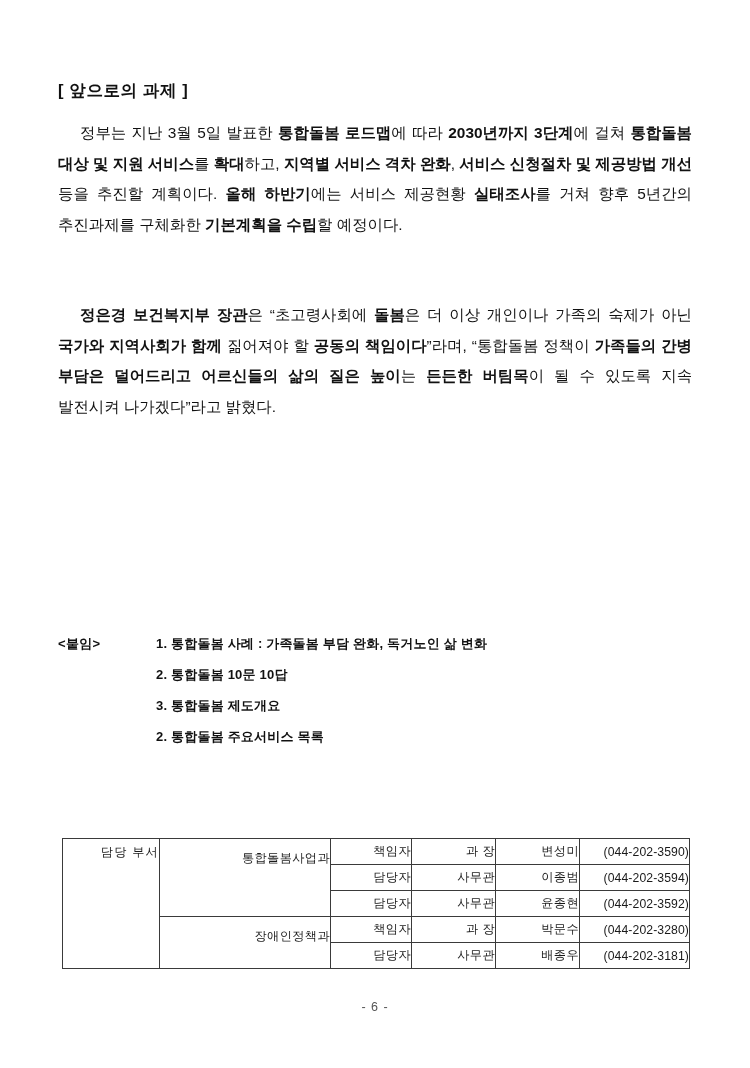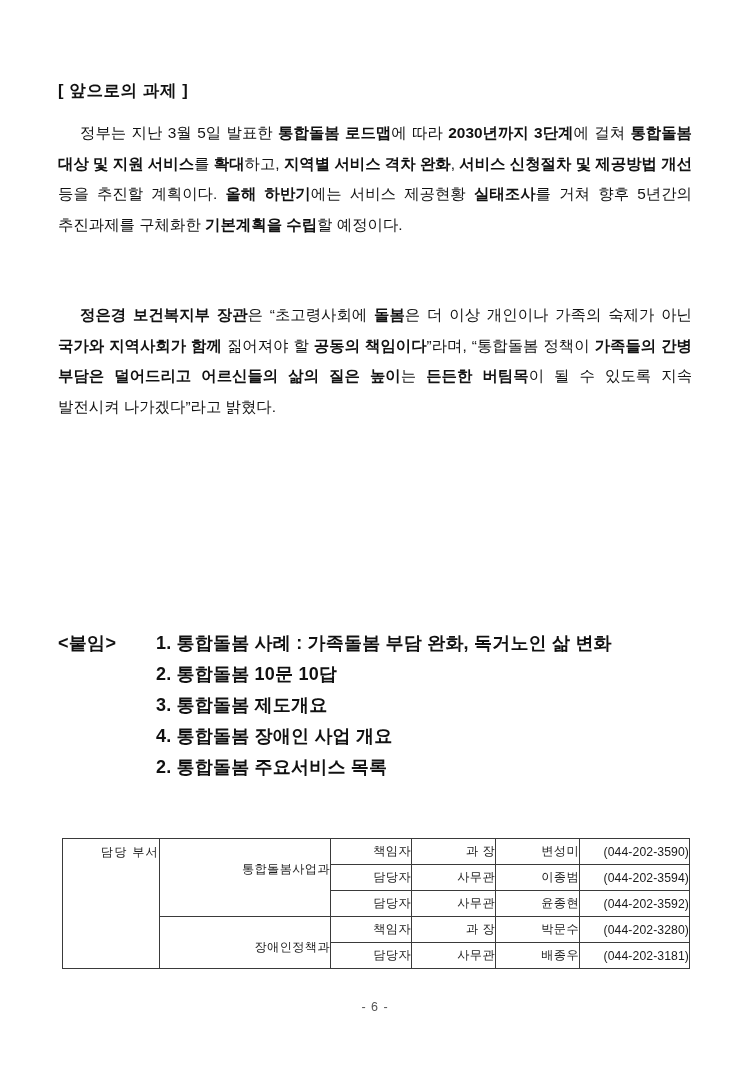--- a/index.html
+++ b/index.html
@@ -48,21 +48,21 @@
   #para-1 { position: absolute; top: 118px; left: 58px; width: 634px; }
   #para-2 { position: absolute; top: 300px; left: 58px; width: 634px; }
   #para-2 { text-indent: 22px; }
 
   
   .attach-wrap {
     position: absolute;
     left: 58px;
     top: 628px;
     width: 640px;
-    font-size: 18px;
+    font-size: 13px;
     font-weight: bold;
   }
   .attach-row {
     display: flex;
     align-items: flex-start;
     line-height: 31px;
     white-space: nowrap;
   }
   .attach-label {
     width: 90px;
@@ -99,21 +99,21 @@
     white-space: nowrap;
     color: #1a1a1a;
   }
   .contact-table td.dept-label {
     vertical-align: top;
     padding-top: 5px;
     letter-spacing: 1.2px;
   }
   .contact-table td.team-name {
     vertical-align: top;
-    padding-top: 22px;
+    padding-top: 11px;
   }
   .contact-table td.phone {
     letter-spacing: 0.1px;
     margin-top: 24px;
   }
   .col-a { width: 97px; }
   .col-b { width: 171px; }
   .col-c { width: 81px; }
   .col-d { width: 84px; }
   .col-e { width: 84px; }
@@ -142,21 +142,20 @@
 
   <div id="para-2" class="para"><b>정은경 보건복지부 장관</b><span class="reg">은 “초고령사회에 </span><b>돌봄</b><span class="reg">은 더 이상 개인이나 가족의 숙제가 아닌 </span><b>국가와 지역사회가 함께</b><span class="reg"> 짊어져야 할 </span><b>공동의 책임이다</b><span class="reg">”라며, “통합돌봄 정책이 </span><b>가족들의 간병 부담은 덜어드리고 어르신들의 삶의 질은 높이</b><span class="reg">는 </span><b>든든한 버팀목</b><span class="reg">이 될 수 있도록 지속 발전시켜 나가겠다”라고 밝혔다.</span></div>
 
   <div class="attach-wrap">
     <div class="attach-row">
       <div class="attach-label">&lt;붙임&gt;</div>
       <div class="attach-items">
         <div class="attach-item">1. 통합돌봄 사례 : 가족돌봄 부담 완화, 독거노인 삶 변화</div>
         <div class="attach-item">2. 통합돌봄 10문 10답</div>
         <div class="attach-item">3. 통합돌봄 제도개요</div>
-        <div class="attach-item">4. 통합돌봄 장애인 사업 개요</div>
         <div class="attach-item">2. 통합돌봄 주요서비스 목록</div>
       </div>
     </div>
   </div>
 
   <table class="contact-table">
     <colgroup>
       <col class="col-a">
         <col class="col-b">
         <col class="col-c">

